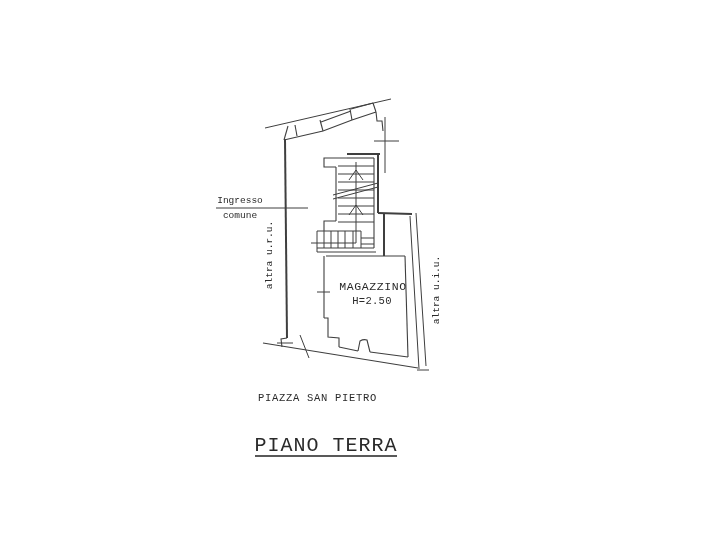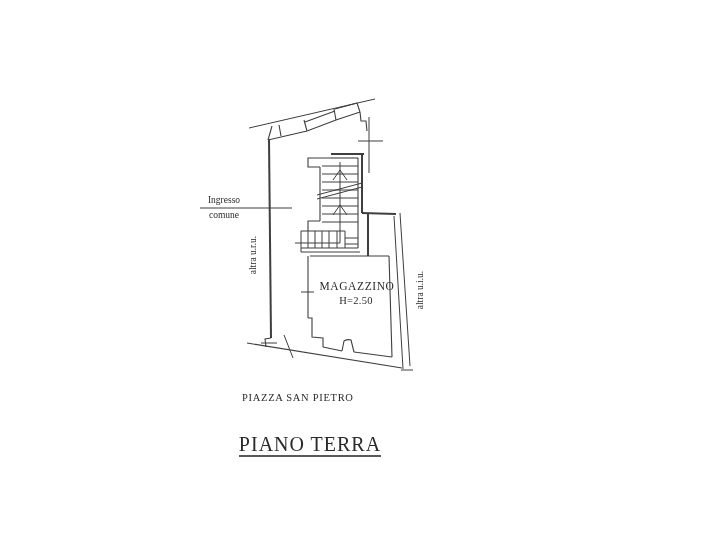--- a/index.html
+++ b/index.html
@@ -1,22 +1,23 @@
 <!DOCTYPE html>
 <html style="--bg: #ffffff; --ink: #3f3f3f; --txt: #2a2a2a;"><head>
 <meta charset="utf-8">
 <style>
   html, body { margin: 0; padding: 0; background: #fff; }
   .canvas {
     position: relative;
     width: 582px;
     height: 558px;
     background: var(--bg, #ffffff);
-    font-family: Liberation Serif, serif;
+    font-family: Liberation Mono, monospace;
     overflow: hidden;
+    margin-left: 16px;
   }
   svg { display: block; }
 
   
   .wall   { stroke: var(--ink, #4a4a4a); stroke-width: 2;   fill: none; stroke-linejoin: miter; }
   .line   { stroke: var(--ink, #3a3a3a); stroke-width: 1.1; fill: none; stroke-linejoin: miter; }
   .thin   { stroke: var(--ink, #3a3a3a); stroke-width: 1;   fill: none; }
   .tick   { stroke: var(--ink, #3a3a3a); stroke-width: 1;   fill: none; }
 
   

